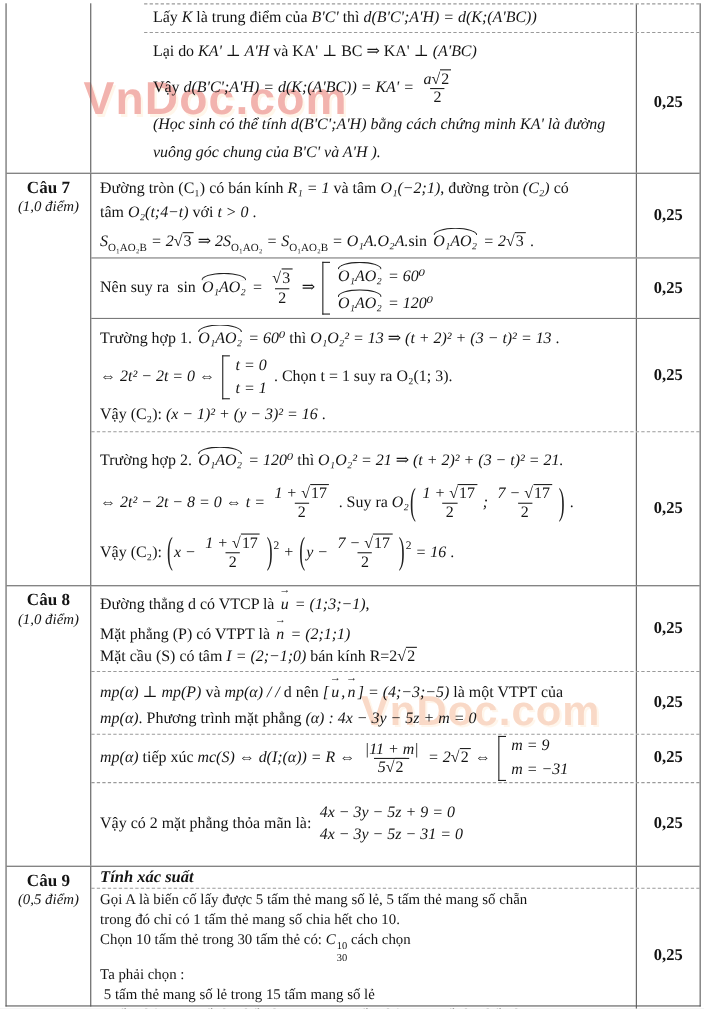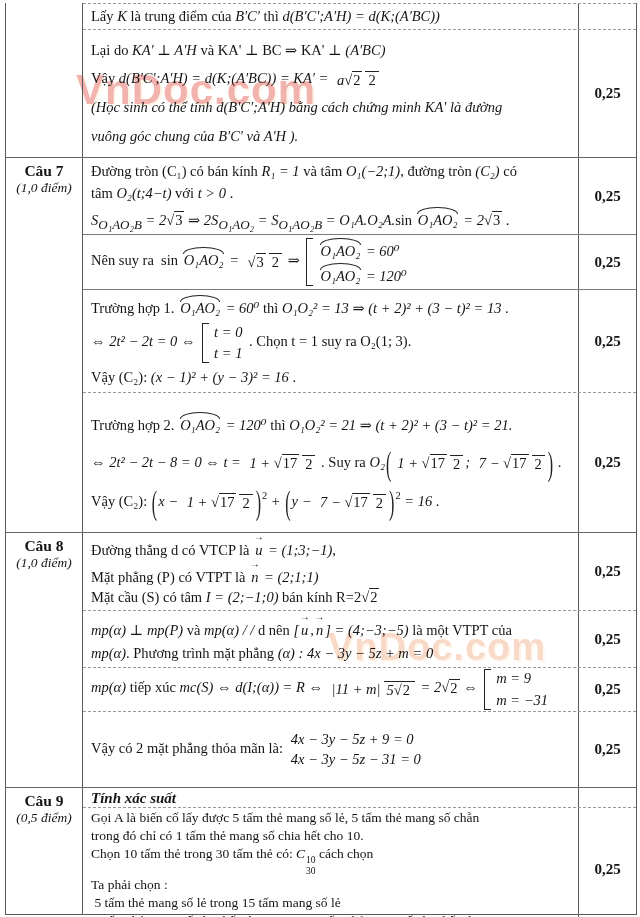--- a/index.html
+++ b/index.html
@@ -21,23 +21,23 @@
   .trow.fill{flex:1;}
   .sep-dashed{border-bottom:1.2px dashed #9a9a9a;}
   .sep-solid{border-bottom:1.2px solid #7a7a7a;}
   .tcontent{flex:1;min-width:0;padding:1px 4px 1px 8px;display:flex;flex-direction:column;justify-content:space-evenly;box-sizing:border-box;}
   .tscore{width:58px;flex:none;border-left:1.2px solid #5a5a5a;display:flex;align-items:center;justify-content:center;
           font-size:15px;box-sizing:border-box;font-weight:bold;}
   .titletext{font-weight:bold;font-style:italic;font-size:15px;}
   .ln{white-space:pre;line-height:1.32;}
   .mi{font-style:italic;}
   .rs{font-style:normal;}
-  sub.sb{font-size:13px;font-style:italic;vertical-align:-4px;line-height:0;}
+  sub.sb{font-size:10px;vertical-align:-4px;line-height:0;}
   sup.sp{font-size:10.5px;vertical-align:7px;line-height:0;font-style:normal;}
-  .frac{display:inline-flex;flex-direction:row;align-items:center;vertical-align:middle;margin:0 2px;line-height:1.12;}
+  .frac{display:inline-flex;flex-direction:column;align-items:center;vertical-align:middle;margin:0 2px;line-height:1.12;}
   .frac .fn{padding:0 3px;}
   .frac .fd{border-top:1.2px solid #222;padding:0 3px;}
   .sq{white-space:nowrap;font-style:normal;}
   .rad{border-top:1.3px solid #222;padding:0 2px 0 1px;font-style:italic;}
   .arc{position:relative;display:inline-block;font-style:italic;padding:4px 2px 0 2px;}
   .arc .bar{position:absolute;left:4%;right:4%;top:0;height:6px;border:solid #222;
             border-width:1.2px 1px 0 1px;border-radius:100% 100% 0 0/200% 200% 0 0;}
   .vec{position:relative;display:inline-block;font-style:italic;padding:6px 2px 0 2px;}
   .vec .ar{position:absolute;top:-5px;left:50%;transform:translateX(-50%);font-size:10px;font-style:normal;}
   .cases{display:inline-flex;align-items:center;vertical-align:middle;margin:0 3px;}
@@ -48,21 +48,21 @@
   .ss{display:inline-flex;flex-direction:column;align-items:center;vertical-align:-5px;
       font-size:9.5px;line-height:1.15;font-style:normal;margin-left:1px;}
 </style>
 </head>
 <body>
 
 <div class="page">
   <div class="wm" style="left: 76px; top: 66px; font-size: 42px; color: rgb(233, 118, 108); opacity: 0.55;">VnDoc.com</div>
   <div class="wm" style="left: 328px; top: 626px; font-size: 38px; color: rgb(244, 180, 145); opacity: 0.5;">VnDoc.com</div>
   <div class="tbl" id="tbl">
-      <div class="section" style="height: 155px;">
+      <div class="section" style="height: 155px; gap: 48px;">
         <div class="qcol">
           <div class="qlabel"></div>
           <div class="qpoints"></div>
         </div>
         <div class="sbody">
           <div class="trow sep-dashed" style="height: 26px;">
             <div class="tcontent">
               <div class="ln"><span class="rs">Lấy </span><span class="mi">K</span><span class="rs"> là trung điểm của </span><span class="mi">B'C'</span><span class="rs"> thì </span><span class="mi">d(B'C';A'H) = d(K;(A'BC))</span></div>
             </div>
             <div class="tscore"></div>

